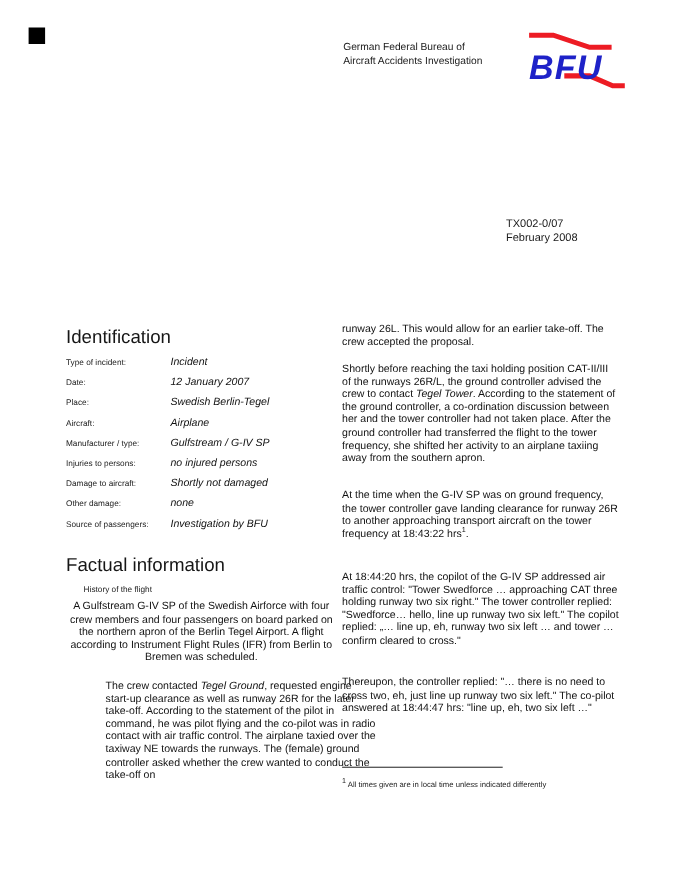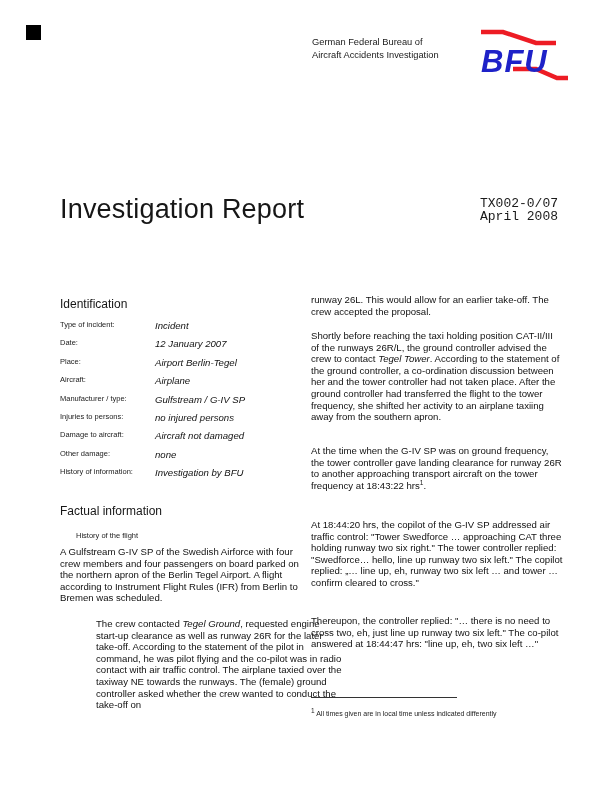--- a/index.html
+++ b/index.html
@@ -9,32 +9,32 @@
     background:#ffffff;
     font-family:"Liberation Sans", sans-serif;
     color:#111;
     overflow:hidden;
   }
   .abs{position:absolute;}
   .corner-mark{left:26px;top:25px;width:15px;height:15px;background:#000;}
   .agency{left:312px;top:36px;width:170px;font-size:9.3px;line-height:13px;color:#1a1a1a;}
   .logo{left:460px;top:24px;}
   .doc-title{left:60px;top:194px;font-size:27px;letter-spacing:0.2px;color:#161616;}
-  .report-meta{left:480px;top:197px;font-size:13px;line-height:13px;color:#1a1a1a;font-family:Liberation Mono, monospace;}
-  .section-heading{font-size:12px;color:#161616;}
+  .report-meta{left:460px;top:197px;font-size:10px;line-height:13px;color:#1a1a1a;}
+  .section-heading{font-size:17px;color:#161616;}
   .h-ident{left:60px;top:297px;}
   .h-factual{left:60px;top:504px;}
   .sub-label{font-size:7.5px;color:#222;}
   .h-history{left:60px;top:531px;margin-left:16px;}
   .id-table{left:60px;top:320px;width:245px;}
-  .id-row{display:flex;align-items:flex-start;height:18.4px;}
+  .id-row{display:flex;align-items:center;height:18.4px;}
   .id-label{width:95px;font-size:7.5px;color:#222;flex:0 0 95px;}
   .id-value{font-size:9.6px;color:#111;font-style:italic;}
   .body-par{font-size:9.6px;line-height:11.6px;color:#111;text-align:left;}
-  .lp1{left:60px;top:546px;width:246px;}
+  .lp1{left:60px;top:546px;width:246px;text-align:center;}
   .lp2{left:60px;top:618px;width:246px;margin-left:36px;}
   .rp1{left:311px;top:294px;width:252px;}
   .rp2{left:311px;top:330px;width:252px;}
   .rp3{left:311px;top:445px;width:252px;}
   .rp4{left:311px;top:519px;width:252px;}
   .rp5{left:311px;top:615px;width:252px;}
   .italic{font-style:italic;}
   sup{font-size:6.5px;vertical-align:super;line-height:0;}
   .fn-rule{left:311px;top:697px;width:146px;height:1px;background:#333;}
   .footnote{left:311px;top:709px;width:250px;font-size:7px;line-height:9px;color:#222;}
@@ -52,64 +52,63 @@
   </div>
 
   <div class="abs logo">
     <svg width="110" height="58" viewBox="0 0 110 58">
       <polyline points="21,8 43,8 76,19 96,19" fill="none" stroke="#ed1c24" stroke-width="4.6"></polyline>
       <polyline points="53,45 76,45 97,54 108,54" fill="none" stroke="#ed1c24" stroke-width="4.6"></polyline>
       <text x="21" y="48" font-family="Liberation Sans, sans-serif" font-size="31" font-weight="bold" font-style="italic" letter-spacing="1" fill="#1e22c8">BFU</text>
     </svg>
   </div>
 
-  <div class="abs doc-title">Investigation Report</div>
 
   <div class="abs report-meta">
     <div>TX002-0/07</div>
-    <div>April 2008</div>
+    <div>February 2008</div>
   </div>
 
   <div class="abs section-heading h-ident">Identification</div>
 
   <div class="abs id-table">
     <div class="id-row">
       <span class="id-label">Type of incident:</span>
       <span class="id-value">Incident</span>
     </div>
     <div class="id-row">
       <span class="id-label">Date:</span>
       <span class="id-value">12 January 2007</span>
     </div>
     <div class="id-row">
       <span class="id-label">Place:</span>
-      <span class="id-value">Airport Berlin-Tegel</span>
+      <span class="id-value">Swedish Berlin-Tegel</span>
     </div>
     <div class="id-row">
       <span class="id-label">Aircraft:</span>
       <span class="id-value">Airplane</span>
     </div>
     <div class="id-row">
       <span class="id-label">Manufacturer / type:</span>
       <span class="id-value">Gulfstream / G-IV SP</span>
     </div>
     <div class="id-row">
       <span class="id-label">Injuries to persons:</span>
       <span class="id-value">no injured persons</span>
     </div>
     <div class="id-row">
       <span class="id-label">Damage to aircraft:</span>
-      <span class="id-value">Aircraft not damaged</span>
+      <span class="id-value">Shortly not damaged</span>
     </div>
     <div class="id-row">
       <span class="id-label">Other damage:</span>
       <span class="id-value">none</span>
     </div>
     <div class="id-row">
-      <span class="id-label">History of information:</span>
+      <span class="id-label">Source of passengers:</span>
       <span class="id-value">Investigation by BFU</span>
     </div>
   </div>
 
   <div class="abs section-heading h-factual">Factual information</div>
   <div class="abs sub-label h-history">History of the flight</div>
 
   <div class="abs body-par lp1">A Gulfstream G-IV SP of the Swedish Airforce with four crew members and four passengers on board parked on the northern apron of the Berlin Tegel Airport. A flight according to Instrument Flight Rules (IFR) from Berlin to Bremen was scheduled.</div>
 
   <div class="abs body-par lp2"><span>The crew contacted </span><span class="italic">Tegel Ground</span><span>, requested engine start-up clearance as well as runway 26R for the later take-off. According to the statement of the pilot in command, he was pilot flying and the co-pilot was in radio contact with air traffic control. The airplane taxied over the taxiway NE towards the runways. The (female) ground controller asked whether the crew wanted to conduct the take-off on</span></div>

